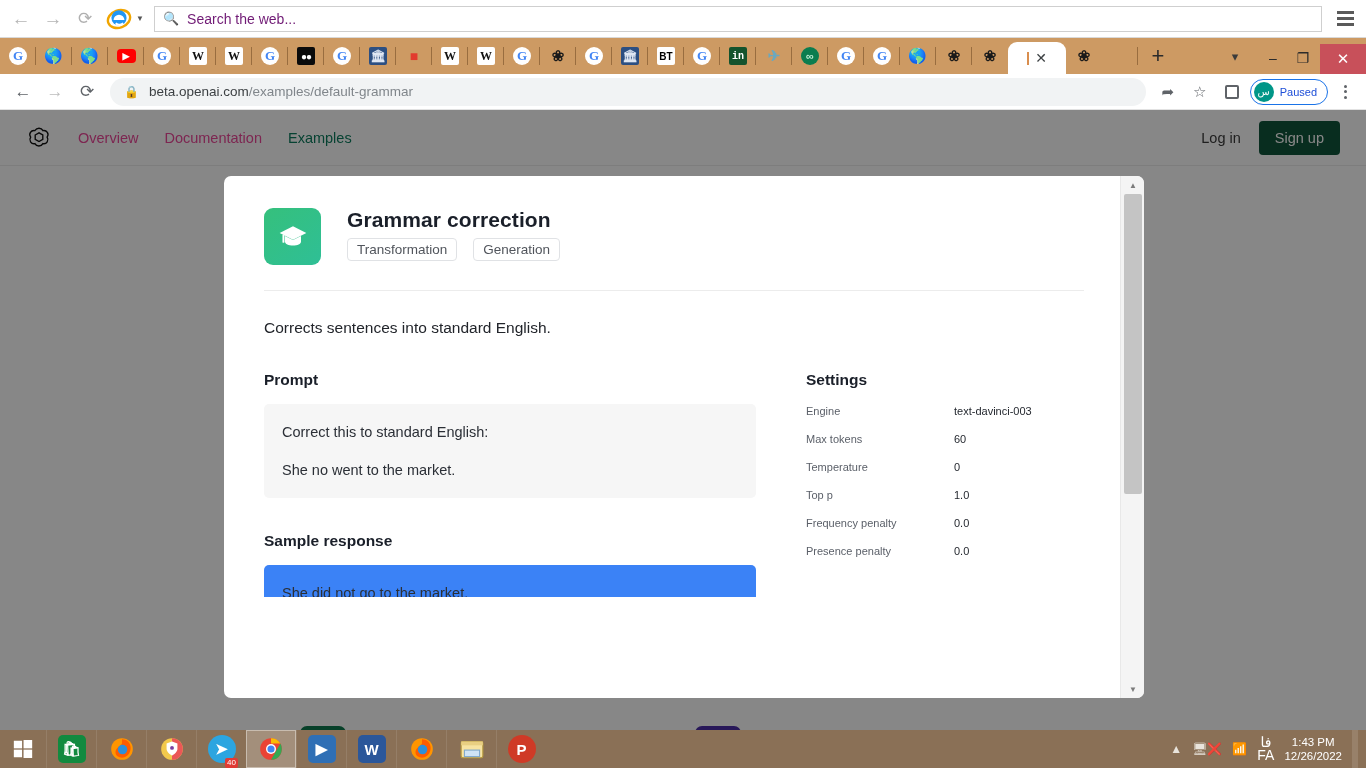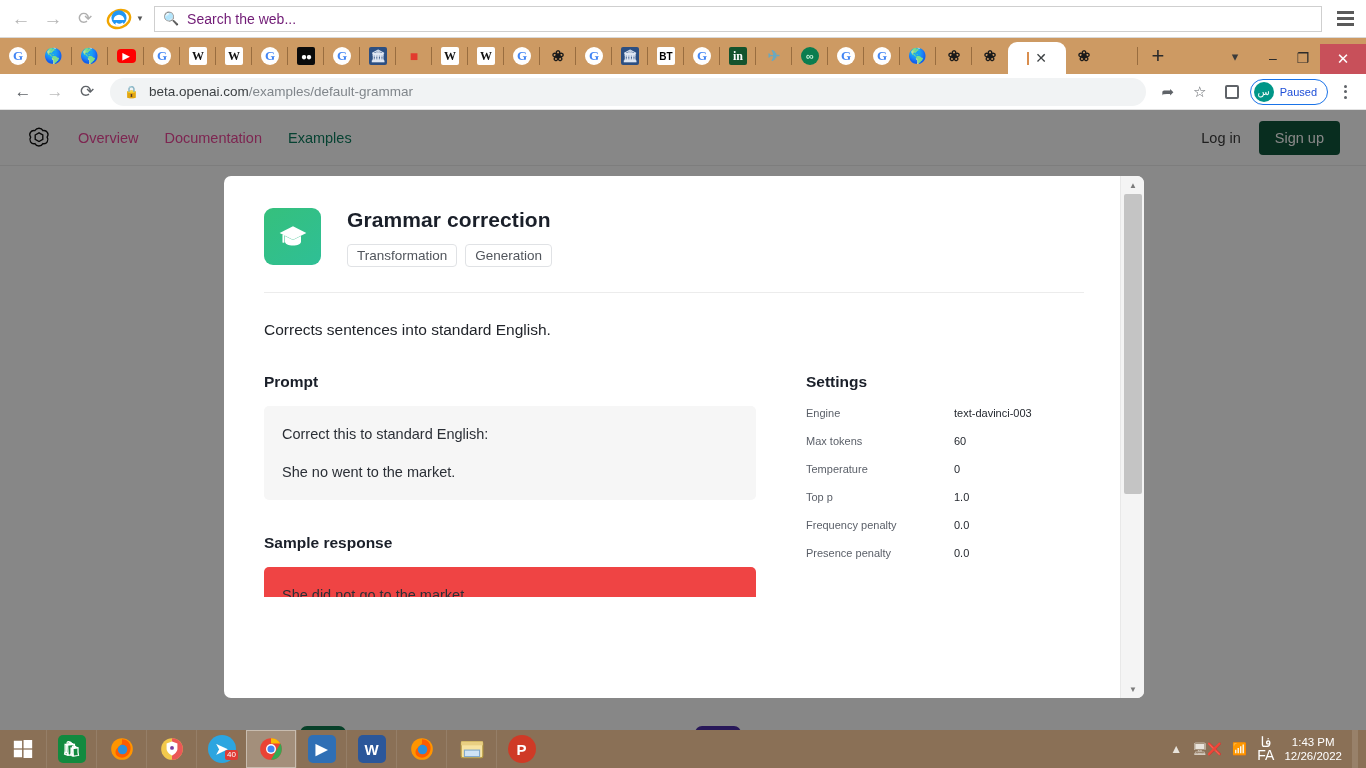--- a/index.html
+++ b/index.html
@@ -53,21 +53,21 @@
   .fav-google { background: #fff; border-radius: 50%; color: #4285f4; font-size: 13px; font-weight: 700;
                 font-family: "Liberation Serif", serif; }
   .fav-globe { background: transparent; color: #7a7a7a; font-size: 15px; }
   .fav-yt { background: #ff0000; border-radius: 4px; color: #fff; font-size: 9px; display:flex; align-items:center; justify-content:center; width:19px; height:14px;}
   .fav-wiki { background: #fff; color: #111; font-family: "Liberation Serif", serif; font-size: 12px; }
   .fav-dots { background: #0b0b0b; color: #fff; font-size: 10px; letter-spacing: -1px; }
   .fav-bank { background: #2c4f82; color: #dfe7f3; font-size: 12px; }
   .fav-red { background: transparent; color: #e23b2e; font-size: 14px; }
   .fav-oai { color: #1a1a1a; font-size: 15px; }
   .fav-bt { background: #fff; color: #000; font-size: 10px; font-weight: 800; }
-  .fav-in { background: #14532d; color: #fff; font-size: 12px; font-weight: 700; font-family: Liberation Serif, serif;}
+  .fav-in { background: #14532d; color: #fff; font-size: 10px; font-weight: 700; font-family: Liberation Mono, monospace;}
   .fav-tele { background: transparent; color: #6aa8bf; font-size: 15px; }
   .fav-green { background: #0b7d4f; color: #bff0d6; border-radius: 50%; font-size: 11px; }
   .tab-active {
     width: 58px; height: 32px; background: #ffffff; border-radius: 9px 9px 0 0;
     display: flex; align-items: center; justify-content: center; gap: 6px; position: relative;
   }
   .tab-active .tline { width: 2px; height: 13px; background: #d98e4e; }
   .tab-active .tx { color: #3c4043; font-size: 14px; line-height: 1; }
   .tab-plus { width: 40px; height: 36px; display: flex; align-items: center; justify-content: center;
               color: #2b2b2b; font-size: 22px; }
@@ -140,31 +140,31 @@
     background: #fff; border-radius: 7px; overflow: hidden; display: flex;
   }
   .modal-body { width: 896px; height: 421px; position: relative; padding: 32px 40px 0 40px; overflow: hidden; }
   .m-head { display: flex; align-items: flex-start; gap: 26px; }
   .m-icon {
     width: 57px; height: 57px; border-radius: 9px; flex: 0 0 auto;
     background: linear-gradient(140deg, #35c07c 0%, #2fbf96 100%);
     display: flex; align-items: center; justify-content: center;
   }
   .m-title { font-size: 21px; font-weight: bold; color: #1a1f29; letter-spacing: .1px; }
-  .m-tags { display: flex; gap: 8px; margin-top: 12px; }
+  .m-tags { display: flex; gap: 16px; margin-top: 6px; }
   .tag { font-size: 13.5px; color: #51555c; border: 1px solid #e0e2e5; border-radius: 4px; padding: 3px 9px; }
   .m-divider { height: 1px; background: #ececec; margin: 25px 0 0 0; width: 820px; }
   .m-desc { font-size: 15.5px; color: #22252b; margin-top: 28px; }
   .m-cols { display: flex; margin-top: 34px; gap: 50px; }
   .col-left { width: 492px; }
   .col-right { width: 290px; }
   .sec-title { font-size: 15.5px; font-weight: bold; color: #1a1f29; }
   .box { margin-top: 15px; border-radius: 5px; padding: 20px 18px; }
   .box.prompt { background: #f6f6f6; }
-  .box.resp { background: #ef4444; }
+  .box.resp { background: #3b82f6; }
   .box p { font-size: 14.5px; color: #2b2f36; }
   .box p + p { margin-top: 22px; }
   .sec-gap { margin-top: 34px; }
   .settings-table { margin-top: 16px; }
   .srow { display: flex; font-size: 11px; margin-bottom: 16px; margin-top: 8px; }
   .skey { width: 148px; color: #5a5f68; }
   .sval { color: #1f232a; }
   .api-head { margin-top: 32px; }
   .api-code {
     margin-top: 14px; background: #1f2733; border-radius: 5px 5px 0 0; height: 24px; width: 492px;
@@ -191,21 +191,21 @@
   .start {
     width: 46px; height: 38px; background: #8a7056; display: flex; align-items: center; justify-content: center;
   }
   .tb-item {
     width: 50px; height: 38px; display: flex; align-items: center; justify-content: center;
     position: relative; border-left: 1px solid rgba(255,255,255,.10);
   }
   .tb-item.active { background: rgba(255,255,255,.22); border: 1px solid rgba(255,255,255,.4); }
   .tb-ico { width: 28px; height: 28px; border-radius: 5px; display: flex; align-items: center;
             justify-content: center; color: #fff; font-size: 15px; font-weight: bold; }
-  .badge { position: absolute; right: 8px; bottom: 8px; background: #e03b35; color: #fff;
+  .badge { position: absolute; right: 8px; bottom: 0; background: #e03b35; color: #fff;
            font-size: 8px; border-radius: 2px; padding: 0 2px; line-height: 10px; }
   .tray { margin-left: auto; display: flex; align-items: center; gap: 10px; padding-right: 8px; height: 38px; }
   .tray-ico { color: #e9e4dc; font-size: 12px; display: flex; align-items: center; }
   .lang { text-align: center; color: #fff; font-size: 14px; line-height: 13px; }
   .clock { text-align: center; color: #fff; font-size: 11.5px; line-height: 14px; }
   .shownav { width: 6px; height: 38px; background: rgba(255,255,255,.12); }
 </style>
 </head>
 <body>
 

